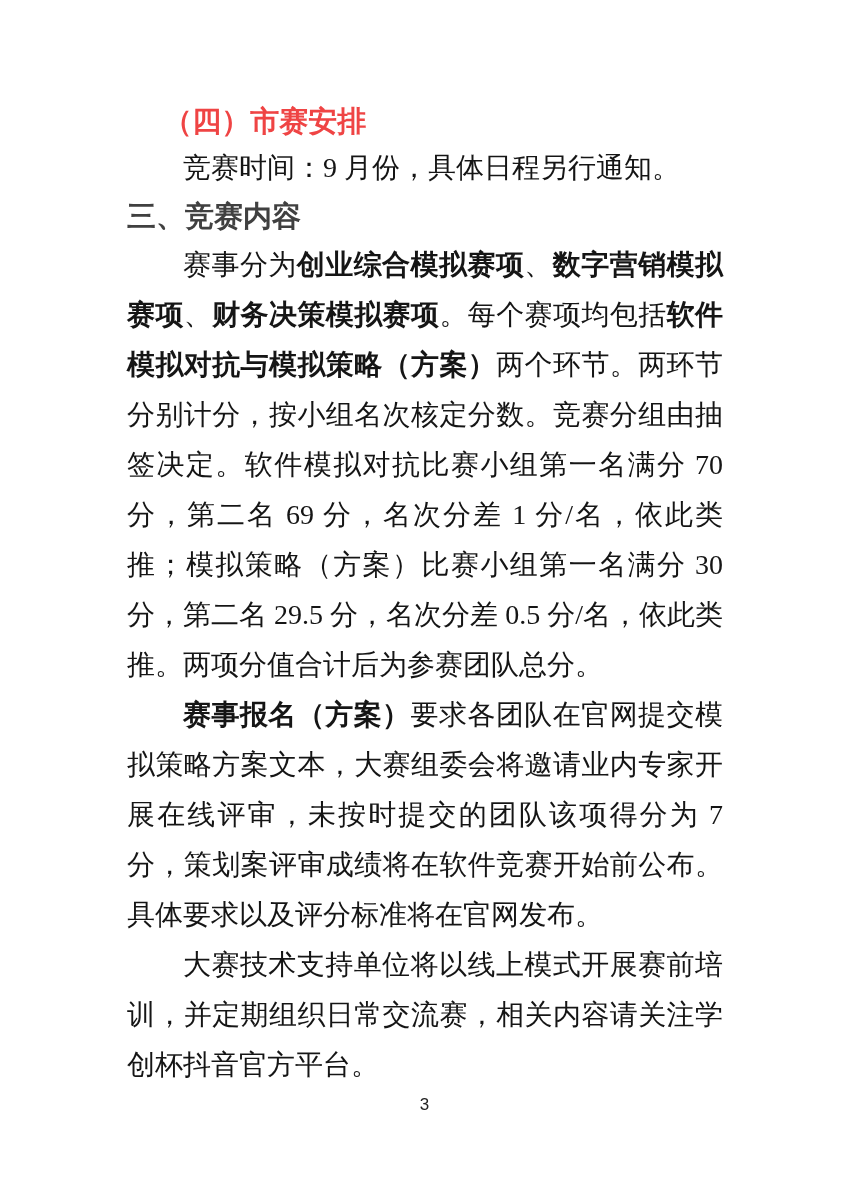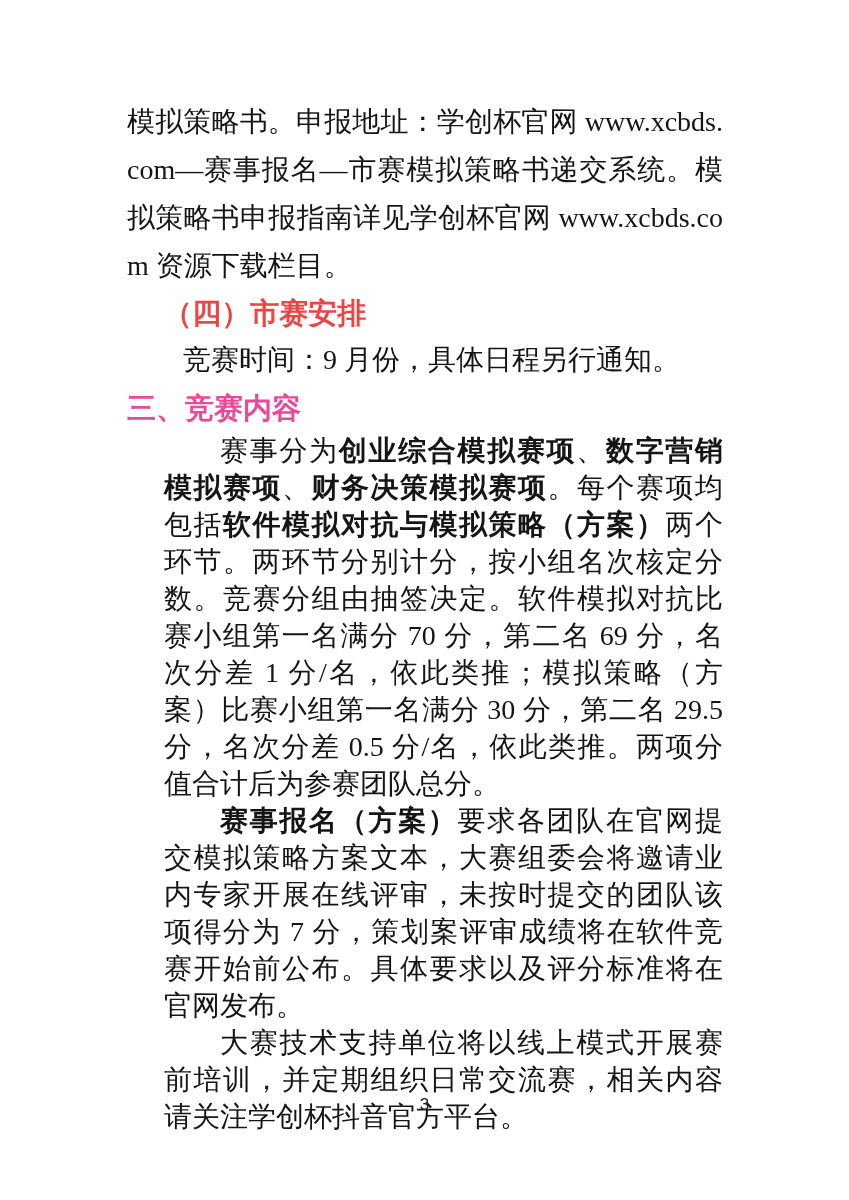--- a/index.html
+++ b/index.html
@@ -23,29 +23,29 @@
     width: 596px;
   }
   .para {
     margin: 0;
     font-size: 28px;
     text-align: justify;
     text-justify: inter-character;
     word-break: break-all;
   }
   .lh-loose { line-height: 48px; }
-  .lh-tight { line-height: 37px; margin-left: 37px; }
+  .lh-tight { line-height: 50px; }
   .indent { text-indent: 2em; }
   .heading {
     margin: 0;
     font-size: 29px;
     line-height: 48px;
     font-weight: 700;
     font-family: "Liberation Sans", "DejaVu Sans", sans-serif;
-    color: #ec4899;
+    color: #404040;
   }
   .subheading {
     margin: 0;
     font-size: 29px;
     line-height: 46px;
     font-weight: 700;
     font-family: "Liberation Sans", "DejaVu Sans", sans-serif;
     color: #ef4444;
     text-indent: 1.25em;
   }
@@ -63,21 +63,20 @@
     line-height: 22px;
     font-family: "Liberation Sans", "DejaVu Sans", sans-serif;
     color: #222222;
   }
 </style>
 </head>
 <body>
 
 <div class="page">
   <div class="content" id="doc-content">
-      <p class="para lh-loose"><span>模拟策略书。申报地址：学创杯官网 www.xcbds.com—赛事报名—市赛模拟策略书递交系统。模拟策略书申报指南详见学创杯官网 www.xcbds.com 资源下载栏目。</span></p>
       <p class="subheading"><span class="run-bold">（四）市赛安排</span></p>
       <p class="para lh-loose indent"><span>竞赛时间：9 月份，具体日程另行通知。</span></p>
       <p class="heading"><span class="run-bold">三、竞赛内容</span></p>
       <p class="para lh-tight indent"><span>赛事分为</span><span class="run-bold">创业综合模拟赛项</span><span>、</span><span class="run-bold">数字营销模拟赛项</span><span>、</span><span class="run-bold">财务决策模拟赛项</span><span>。每个赛项均包括</span><span class="run-bold">软件模拟对抗与模拟策略（方案）</span><span>两个环节。两环节分别计分，按小组名次核定分数。竞赛分组由抽签决定。软件模拟对抗比赛小组第一名满分 70 分，第二名 69 分，名次分差 1 分/名，依此类推；模拟策略（方案）比赛小组第一名满分 30 分，第二名 29.5 分，名次分差 0.5 分/名，依此类推。两项分值合计后为参赛团队总分。</span></p>
       <p class="para lh-tight indent"><span class="run-bold">赛事报名（方案）</span><span>要求各团队在官网提交模拟策略方案文本，大赛组委会将邀请业内专家开展在线评审，未按时提交的团队该项得分为 7 分，策划案评审成绩将在软件竞赛开始前公布。具体要求以及评分标准将在官网发布。</span></p>
       <p class="para lh-tight indent"><span>大赛技术支持单位将以线上模式开展赛前培训，并定期组织日常交流赛，相关内容请关注学创杯抖音官方平台。</span></p>
     </div>
   <div class="page-number">3</div>
 </div>
 

